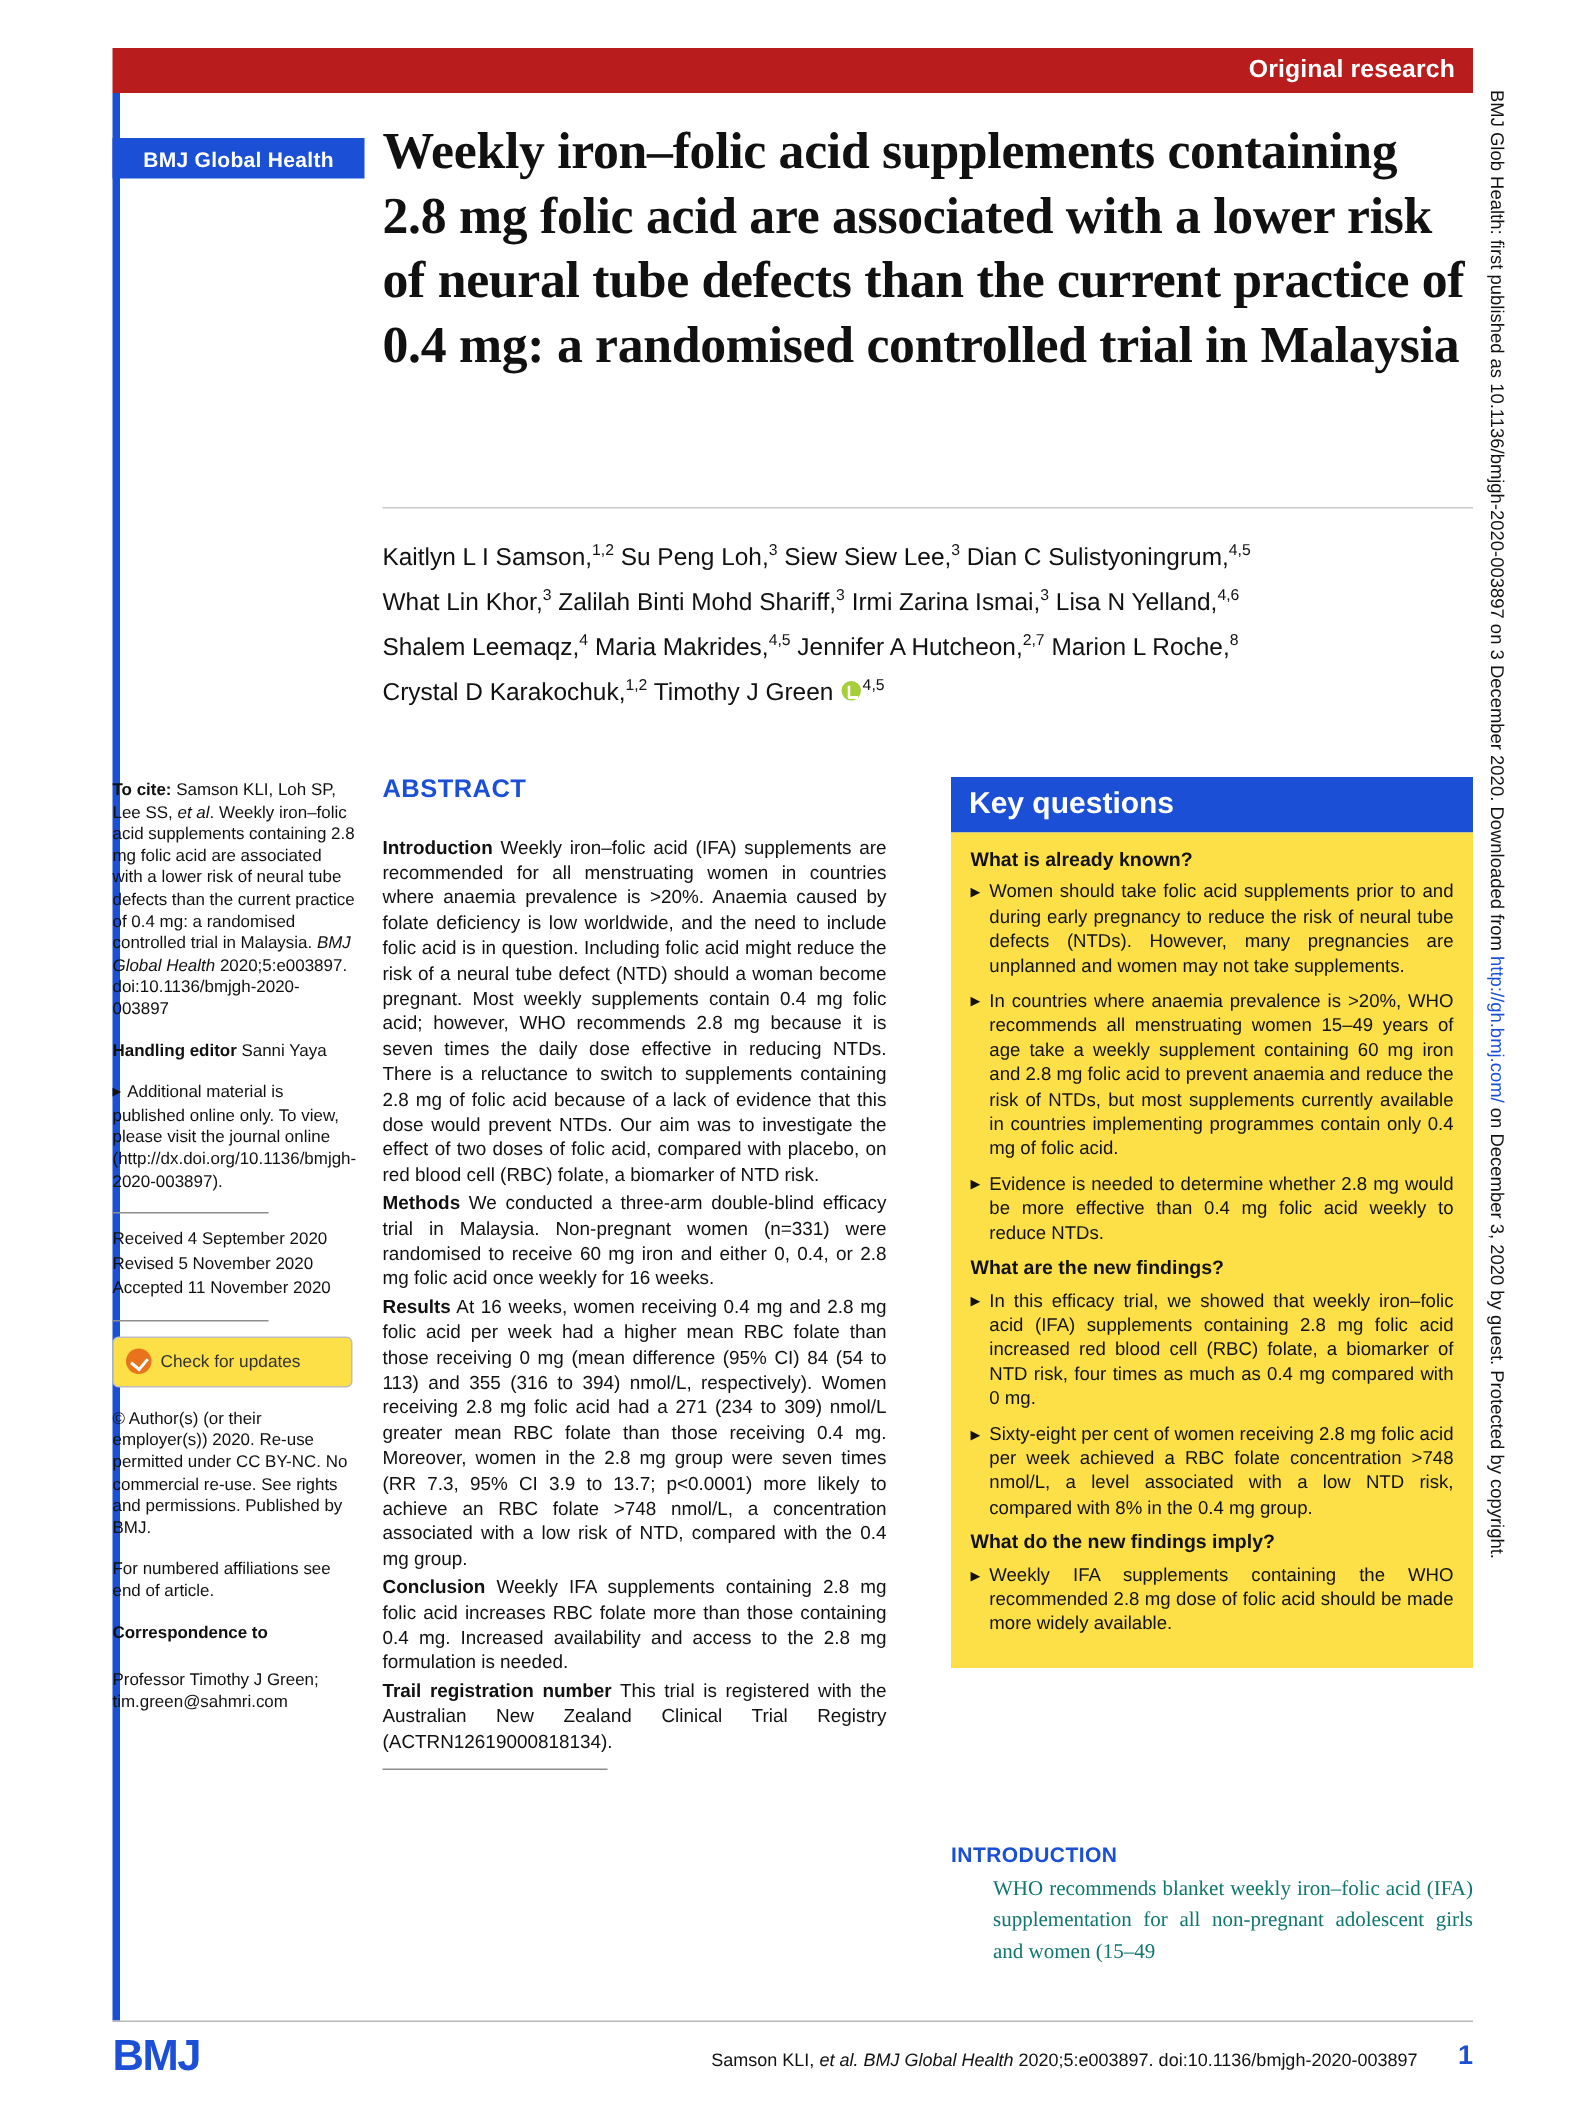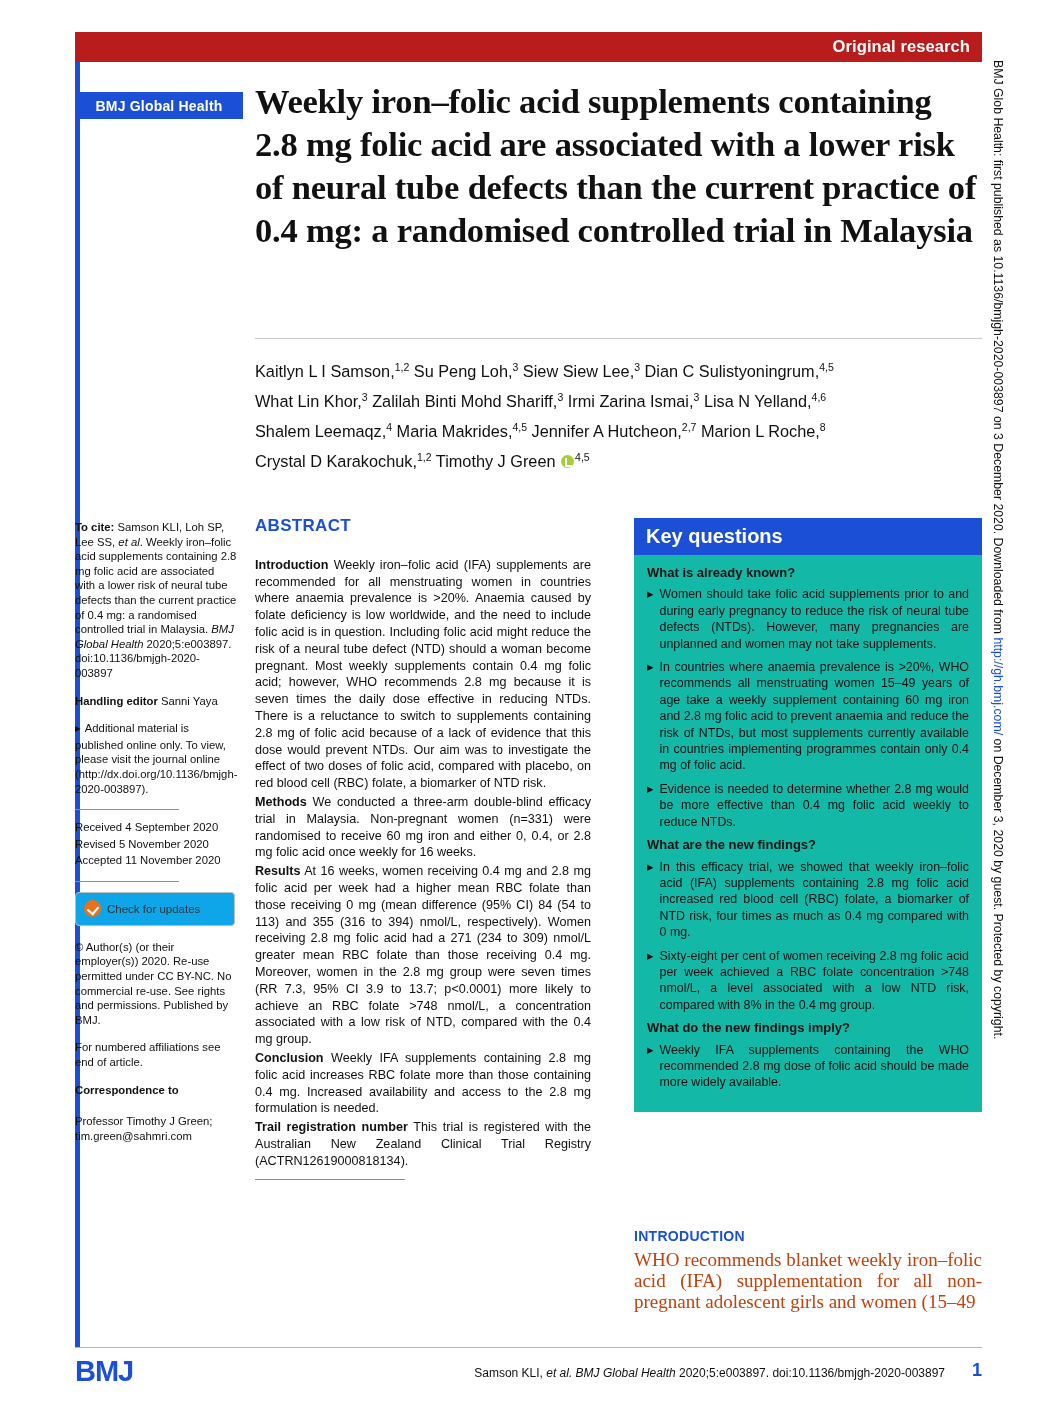--- a/index.html
+++ b/index.html
@@ -144,21 +144,21 @@
     width: 160px;
     height: 34px;
     border: 1px solid #bdbdbd;
     border-radius: 4px;
     display: flex;
     align-items: center;
     gap: 6px;
     padding-left: 8px;
     box-sizing: border-box;
     margin: 4px 16px 14px 0;
-    background: #0ea5e9;
+    background: #fde047;
   }
   .cu-icon {
     width: 17px; height: 17px; border-radius: 50%;
     background: #e8731c;
     position: relative;
     flex: none;
   }
   .cu-icon::after{
     content:"";
     position:absolute;left:5px;top:4px;
@@ -203,21 +203,21 @@
   }
   .kq-header {
     background: #1a4fd6;
     color: #fff;
     font-size: 20px;
     font-weight: bold;
     padding: 7px 12px;
     box-sizing: border-box;
   }
   .kq-body {
-    background: #14b8a6;
+    background: #fde047;
     padding: 10px 13px 14px 13px;
     box-sizing: border-box;
     font-size: 12.4px;
     line-height: 16.4px;
     color: #111;
     text-align: justify;
   }
   .kq-sub {
     font-weight: bold;
     font-size: 13px;
@@ -244,24 +244,25 @@
   }
   .intro-head {
     color: #1a4fd6;
     font-size: 14px;
     font-weight: bold;
     letter-spacing: .3px;
     margin-bottom: 5px;
   }
   .intro-body {
     font-family: "Liberation Serif", serif;
-    font-size: 19px;
+    font-size: 14px;
     line-height: 21px;
     text-align: justify;
-    color: #c2410c;
+    color: #0f766e;
+    margin-left: 28px;
   }
 
   
   .sidetext {
     position: absolute;
     left: 988px;
     top: 60px;
     width: 1290px;
     transform-origin: left top;
     transform: rotate(90deg) translateY(-17px);

